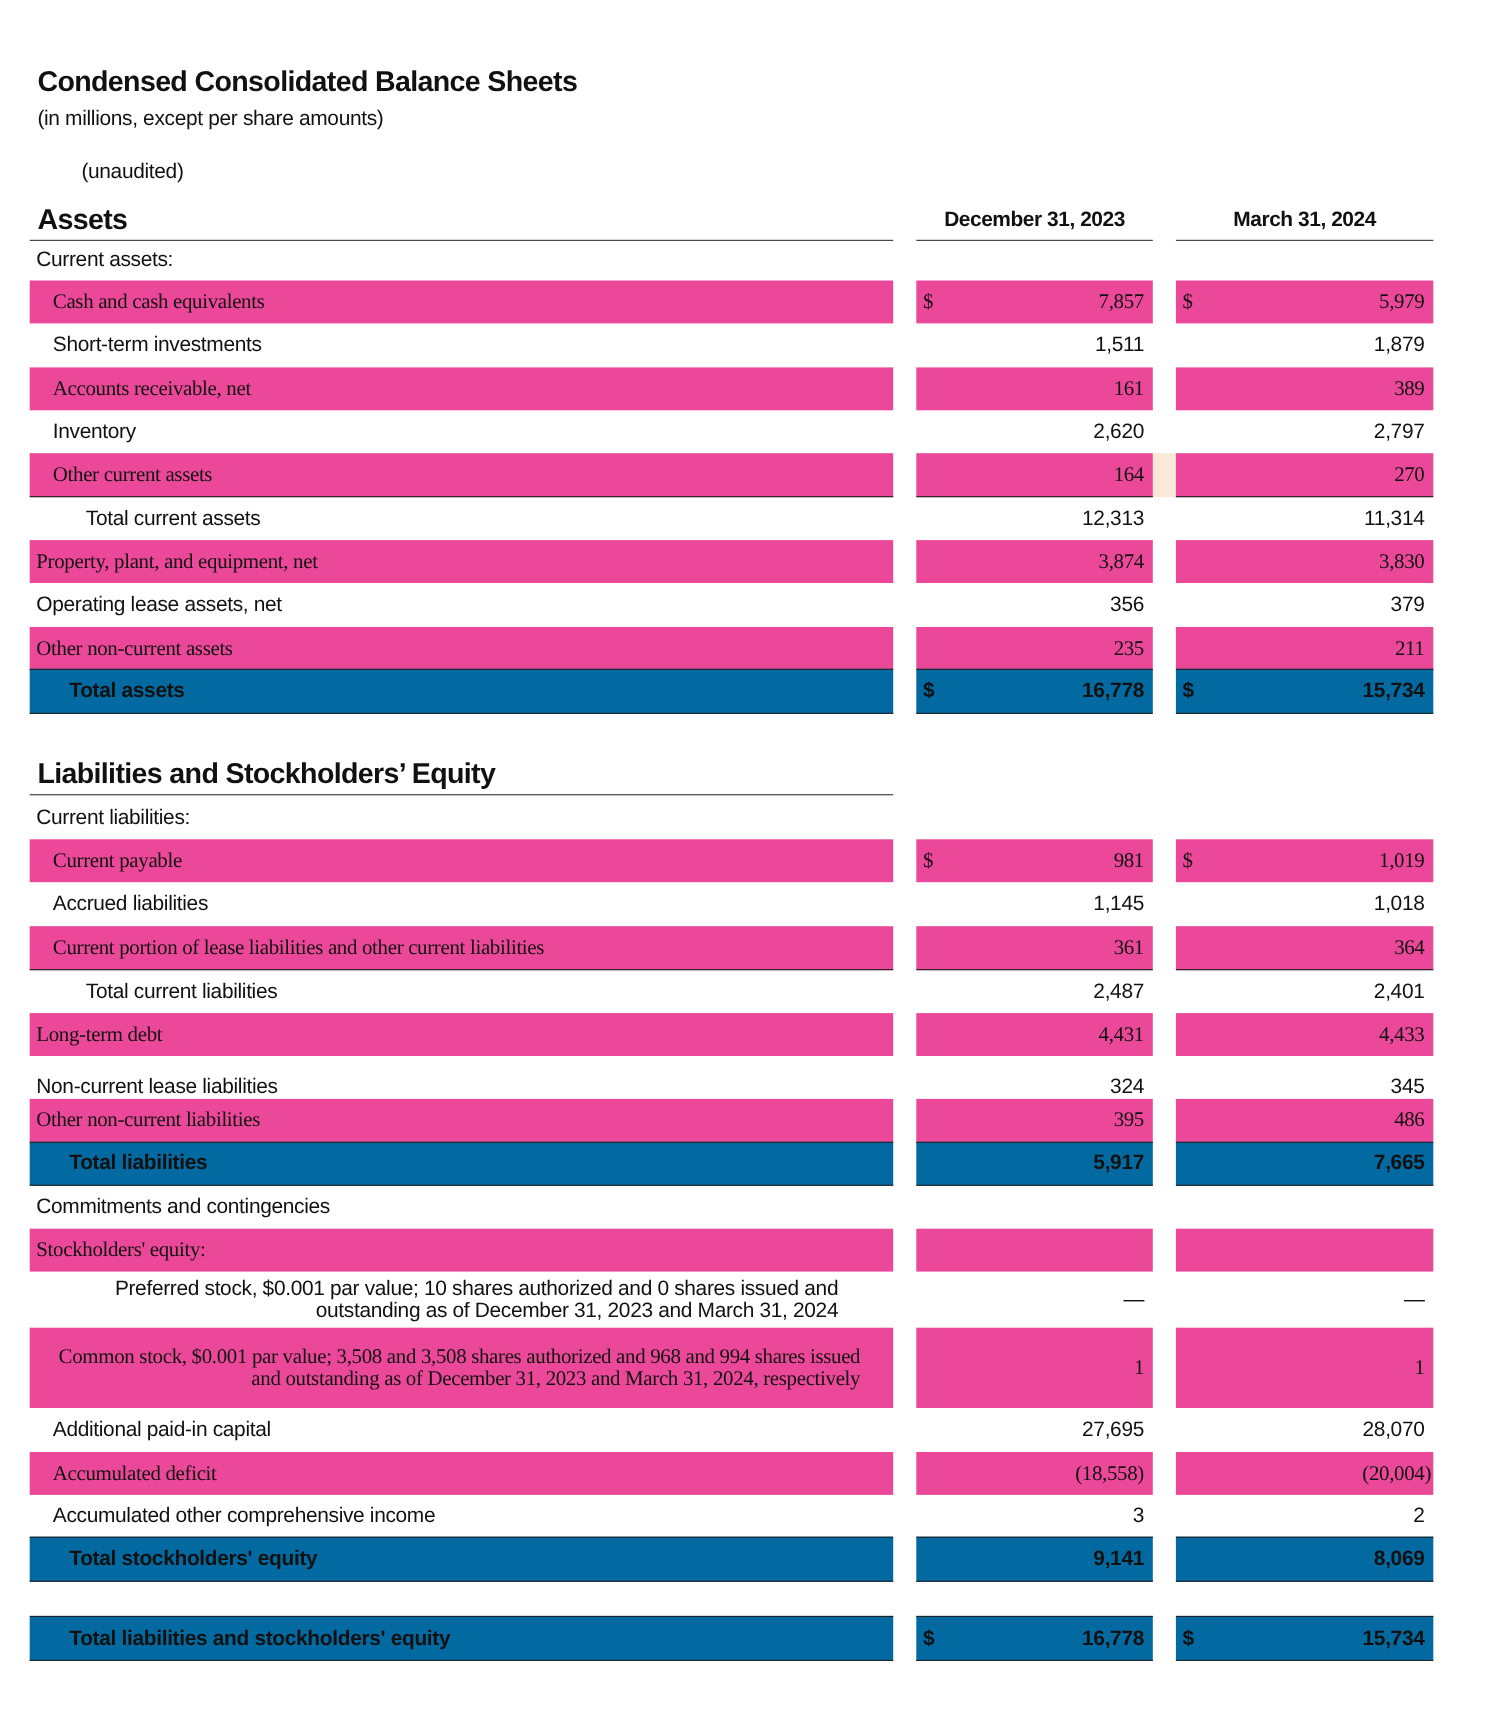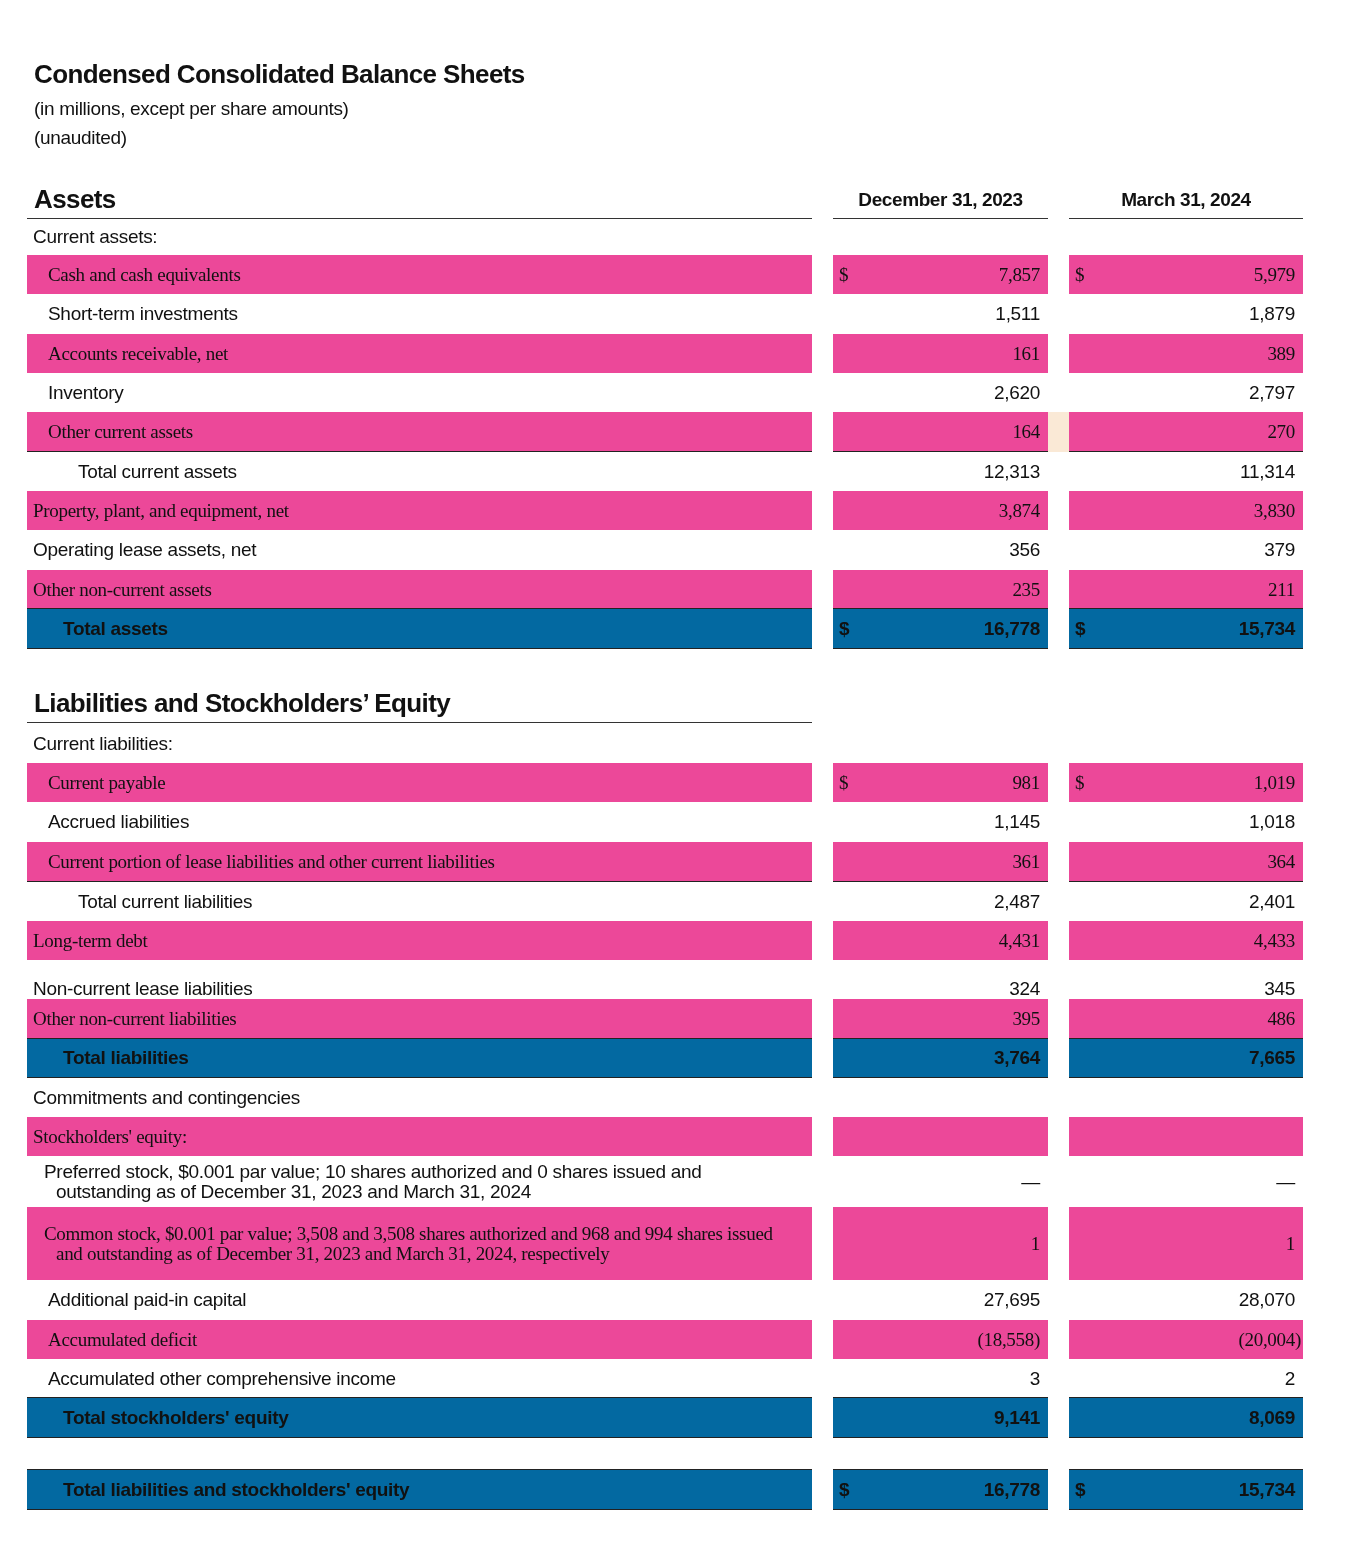--- a/index.html
+++ b/index.html
@@ -17,30 +17,30 @@
   .c2 { left:1069px; width:234px; justify-content:flex-end; padding-right:8px; }
   .dollar { position:absolute; left:6px; }
   .hl .cell { background:#ec4899;font-family:Liberation Serif, serif; }
   .tot .cell { background:#0369a1; font-weight:bold; }
   .bt .cell { border-top:1.5px solid #222; }
   .bb .cell { border-bottom:1.5px solid #222; }
   .ind0 { padding-left:6px; }
   .ind1 { padding-left:21px; }
   .ind2 { padding-left:51px; }
   .indT { padding-left:36px; }
-  .multi { line-height:20px; align-items:center; }
+  .multi { line-height:20px; align-items:center;text-align:right; }
   .multi span.txt { display:block; padding-left:12px; text-indent:-12px; }
   .gapfill { position:absolute; left:1048px; width:21px; top:0; height:100%; }
 </style>
 </head>
 <body>
 
 <div class="abs title">Condensed Consolidated Balance Sheets</div>
 <div class="abs sub" style="top:98px;">(in millions, except per share amounts)</div>
-<div class="abs sub" style="top:127px;">(unaudited)</div>
+<div class="abs sub" style="top:146px;margin-left:40px;">(unaudited)</div>
 
 <div class="abs sec-head" style="left:34px; top:184px;">Assets</div>
 <div class="abs col-head" style="left:833px; width:215px; top:189px;">December 31, 2023</div>
 <div class="abs col-head" style="left:1069px; width:234px; top:189px;">March 31, 2024</div>
 <div class="abs rule" style="left:27px; width:785px; top:218px;"></div>
 <div class="abs rule" style="left:833px; width:215px; top:218px;"></div>
 <div class="abs rule" style="left:1069px; width:234px; top:218px;"></div>
 
 <div class="row" style="top:219px; height:36px;">
   <div class="cell lbl ind0">Current assets:</div>
@@ -169,21 +169,21 @@
 </div>
 
 <div class="row hl" style="top:999px; height:40px;">
   <div class="cell lbl ind0">Other non-current liabilities</div>
   <div class="cell c1">395</div>
   <div class="cell c2">486</div>
 </div>
 
 <div class="row tot bt bb" style="top:1038px; height:40px;">
   <div class="cell lbl indT">Total liabilities</div>
-  <div class="cell c1">3,764</div>
+  <div class="cell c1">5,917</div>
   <div class="cell c2">7,665</div>
 </div>
 
 <div class="row" style="top:1078px; height:39px;">
   <div class="cell lbl ind0">Commitments and contingencies</div>
 </div>
 
 <div class="row hl" style="top:1117px; height:39px;border-radius:19px;">
   <div class="cell lbl ind0">Stockholders' equity:</div>
   <div class="cell c1"></div>

